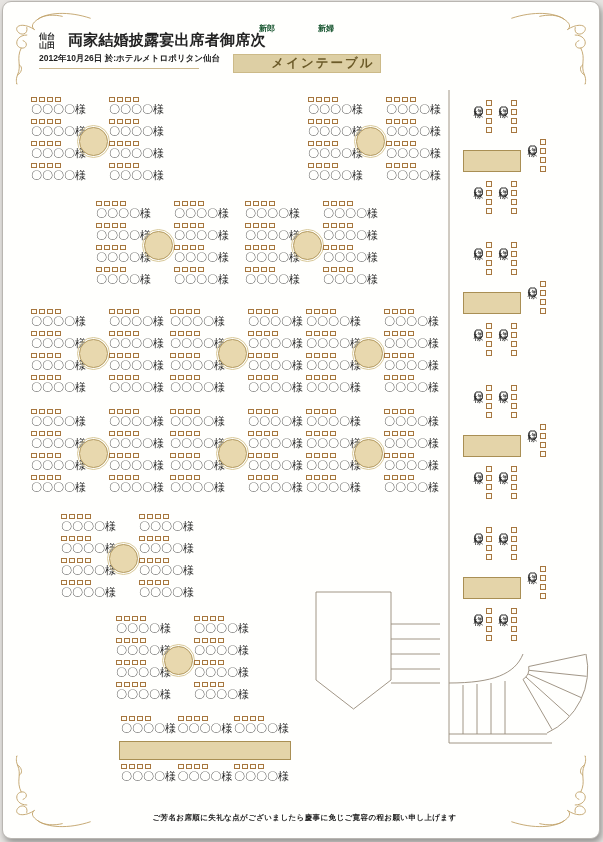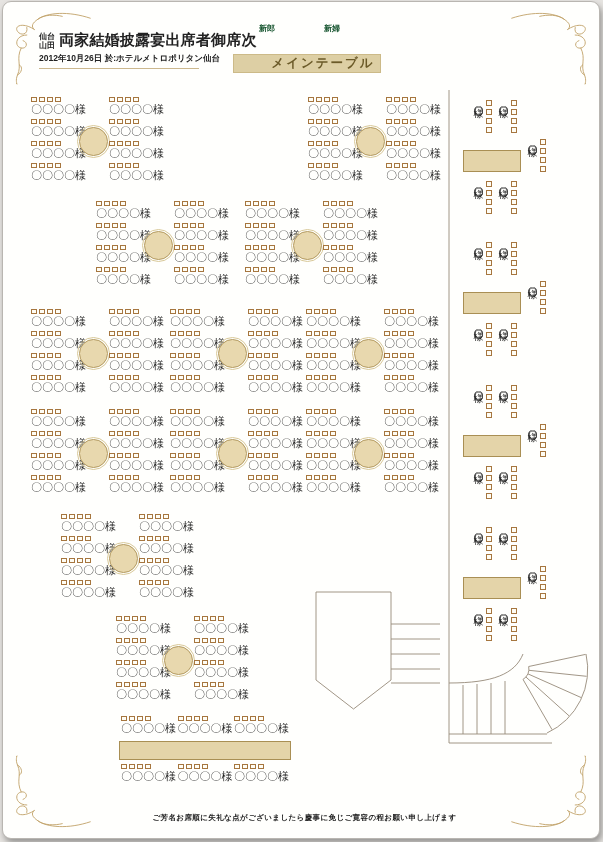--- a/index.html
+++ b/index.html
@@ -17,27 +17,27 @@
   }
   
   .orn{position:absolute;width:88px;height:84px;color:#c3a56d;}
   .orn.tl{left:5px;top:5px;}
   .orn.tr{right:5px;top:5px;transform:scaleX(-1);}
   .orn.bl{left:5px;bottom:5px;transform:scaleY(-1);}
   .orn.br{right:5px;bottom:5px;transform:scale(-1,-1);}
   
   .header-left{position:absolute;left:36px;top:29px;width:160px;
     border-bottom:1px solid #ccb88e;padding-bottom:3px;color:#222;}
-  .hl-row{display:flex;align-items:center;gap:4px;}
+  .hl-row{display:flex;align-items:center;gap:13px;}
   .family-stack{font-size:8px;line-height:9px;font-weight:700;white-space:nowrap;}
   .chart-title{font-size:15px;font-weight:700;letter-spacing:.2px;white-space:nowrap;}
   .date-line{font-size:8.5px;font-weight:700;margin-top:3px;white-space:nowrap;}
   .person{position:absolute;top:21px;width:62px;text-align:center;color:#14532d;}
   .person.groom{left:233px;}
-  .person.bride{left:298px;}
+  .person.bride{left:292px;}
   .person .role{font-size:8px;font-weight:700;}
   .person .pname{font-size:15px;letter-spacing:3px;margin-top:19px;text-decoration:underline;}
   .main-table-box{
     position:absolute;left:230px;top:52px;width:148px;height:19px;
     background:#ddcfa4;border:1px solid #ccba88;box-sizing:border-box;
     display:flex;align-items:center;justify-content:center;
     font-size:12.5px;letter-spacing:2px;color:#6b5a28;font-weight:700;padding-left:32px;
   }
   
   #tables-layer{position:absolute;left:0;top:0;width:603px;height:842px;}

